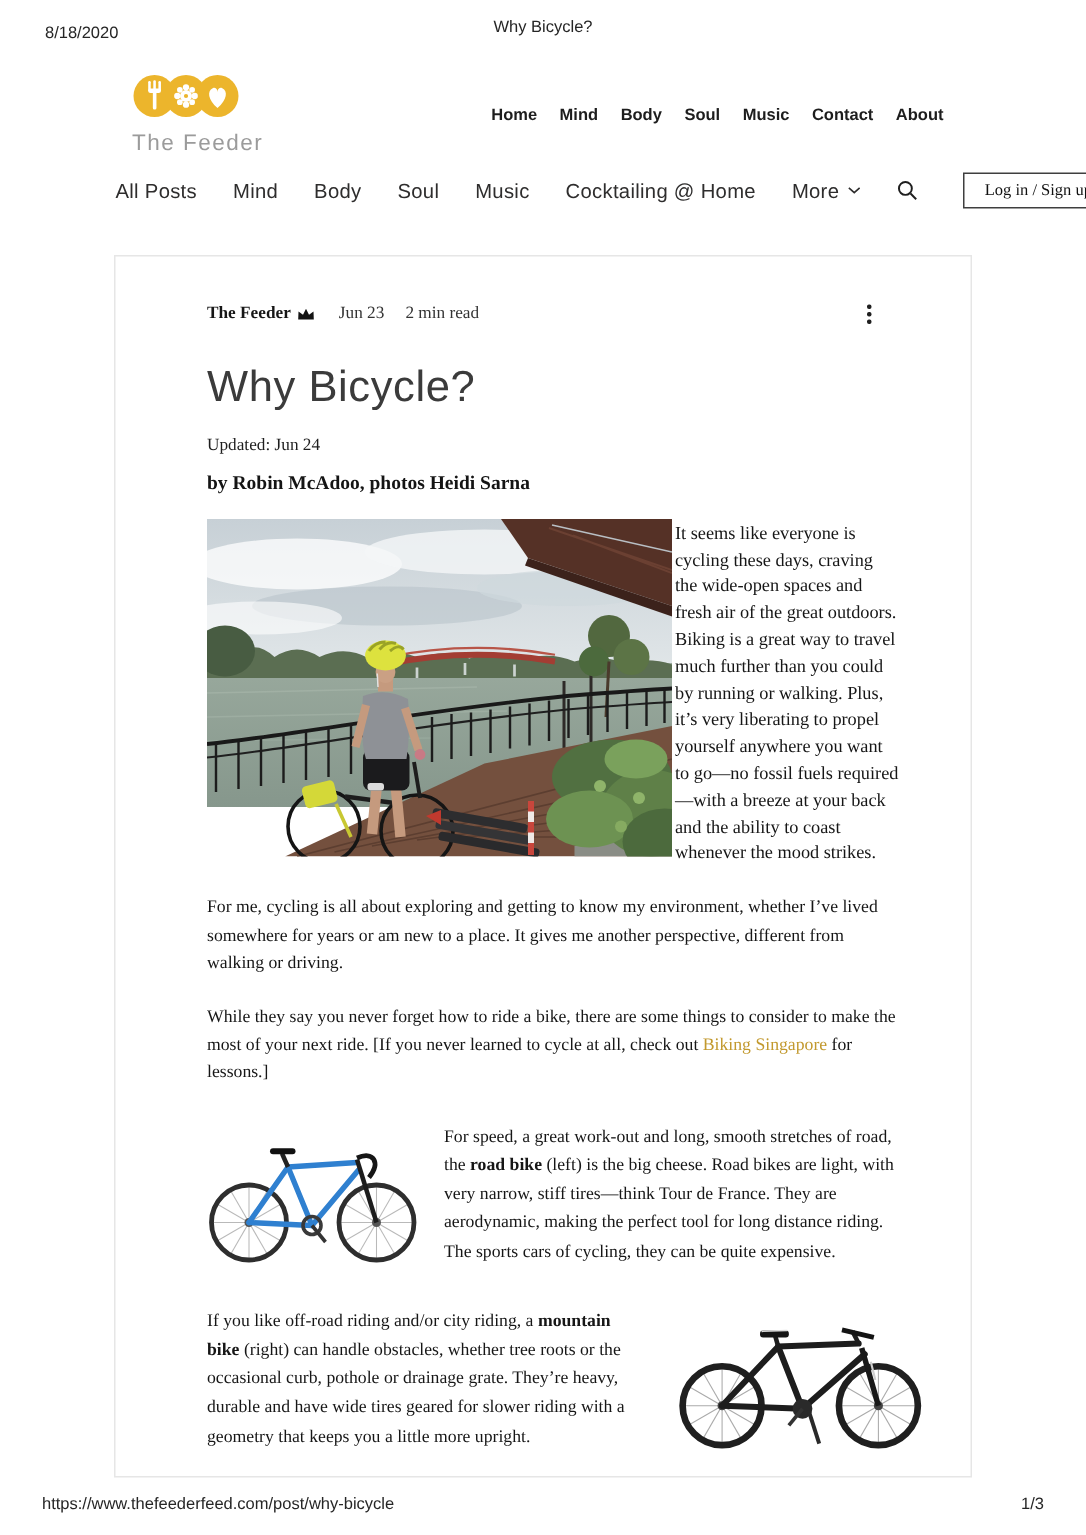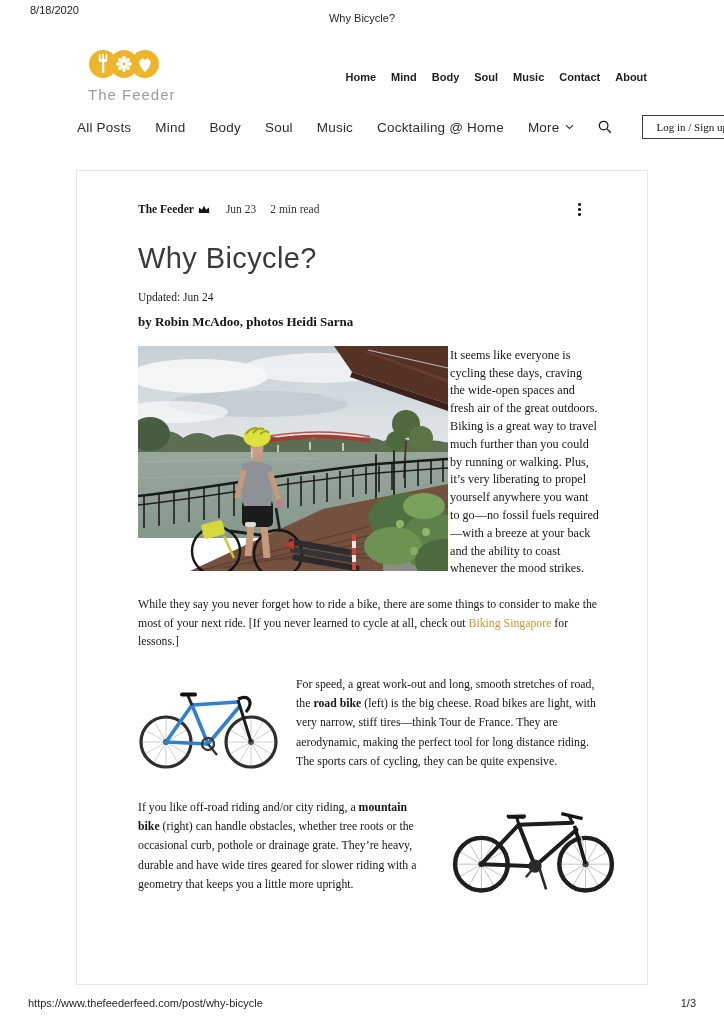--- a/index.html
+++ b/index.html
@@ -3,30 +3,30 @@
 <meta charset="utf-8">
 <style>
   * { margin:0; padding:0; box-sizing:border-box; }
   body { background:#fff; }
   .page { position:relative; width:724px; height:1023px; background:#fff; overflow:hidden;
           font-family:"Liberation Serif", serif; color:#1c1c1c; }
 
   
   .ph-date, .ph-title, .pf-url, .pf-page {
     position:absolute; font-family:"Liberation Sans", sans-serif; font-size:11px; color:#262626; }
-  .ph-date { left:30px; top:4px; }
+  .ph-date { left:30px; top:16px; }
   .ph-title { left:0; right:0; top:12px; text-align:center; }
   .pf-url { left:28px; bottom:14px; }
   .pf-page { right:28px; bottom:14px; }
 
   
   .logo { position:absolute; left:88px; top:48px; width:96px; text-align:left; cursor:pointer; }
   .logo-text { font-family:"Liberation Sans", sans-serif; font-weight:300; font-size:15px;
                color:#9b9b9b; letter-spacing:1px; margin-top:2px; }
-  .top-nav { position:absolute; top:71px; right:77px; display:flex; gap:15px;
+  .top-nav { position:absolute; top:71px; right:95px; display:flex; gap:15px;
              font-family:"Liberation Sans", sans-serif; font-size:11px; font-weight:700; color:#1d1d1d; }
   .top-nav a { cursor:pointer; }
 
   .blog-nav { position:absolute; top:113px; left:77px; width:571px; height:28px;
               display:flex; align-items:center; gap:24px;
               font-family:"Liberation Sans", sans-serif; font-weight:300; font-size:13.5px;
               color:#2e2d2d; letter-spacing:.2px; }
   .blog-nav a { cursor:pointer; white-space:nowrap; }
   .more-item { display:flex; align-items:center; gap:6px; cursor:pointer; }
   .search-btn { margin-left:auto; margin-right:6px; cursor:pointer; display:flex; align-items:center; }
@@ -274,20 +274,21 @@
           <ellipse cx="305" cy="215" rx="28" ry="22" fill="#4c6a3d"></ellipse>
           <circle cx="262" cy="178" r="4" fill="#8fb46a"></circle>
           <circle cx="288" cy="186" r="4" fill="#8fb46a"></circle>
           <circle cx="276" cy="205" r="4" fill="#86ab61"></circle>
         </g>
       </svg>
 
       <p class="intro">It seems like everyone is cycling these days, craving the wide-open spaces and fresh air of the great outdoors. Biking is a great way to travel much further than you could by running or walking. Plus, it’s very liberating to propel yourself anywhere you want to go—no fossil fuels required—with a breeze at your back and the ability to coast whenever the mood strikes.</p>
     </div>
 
+    <p class="para">For me, cycling is all about exploring and getting to know my environment, whether I’ve lived somewhere for years or am new to a place. It gives me another perspective, different from walking or driving.</p>
 
     <p class="para"><span>While they say you never forget how to ride a bike, there are some things to consider to make the most of your next ride. [If you never learned to cycle at all, check out </span><a class="gold">Biking Singapore</a><span> for lessons.]</span></p>
 
 
     <div class="bike-row">
       <svg class="bike-road" viewBox="0 0 140 97">
         <g stroke="#b9b9b9" stroke-width="0.7">
           <line x1="3" y1="67" x2="53" y2="67"></line>
             <line x1="6.4" y1="54.5" x2="49.6" y2="79.5"></line>
           <line x1="15.5" y1="45.4" x2="40.5" y2="88.6"></line>

